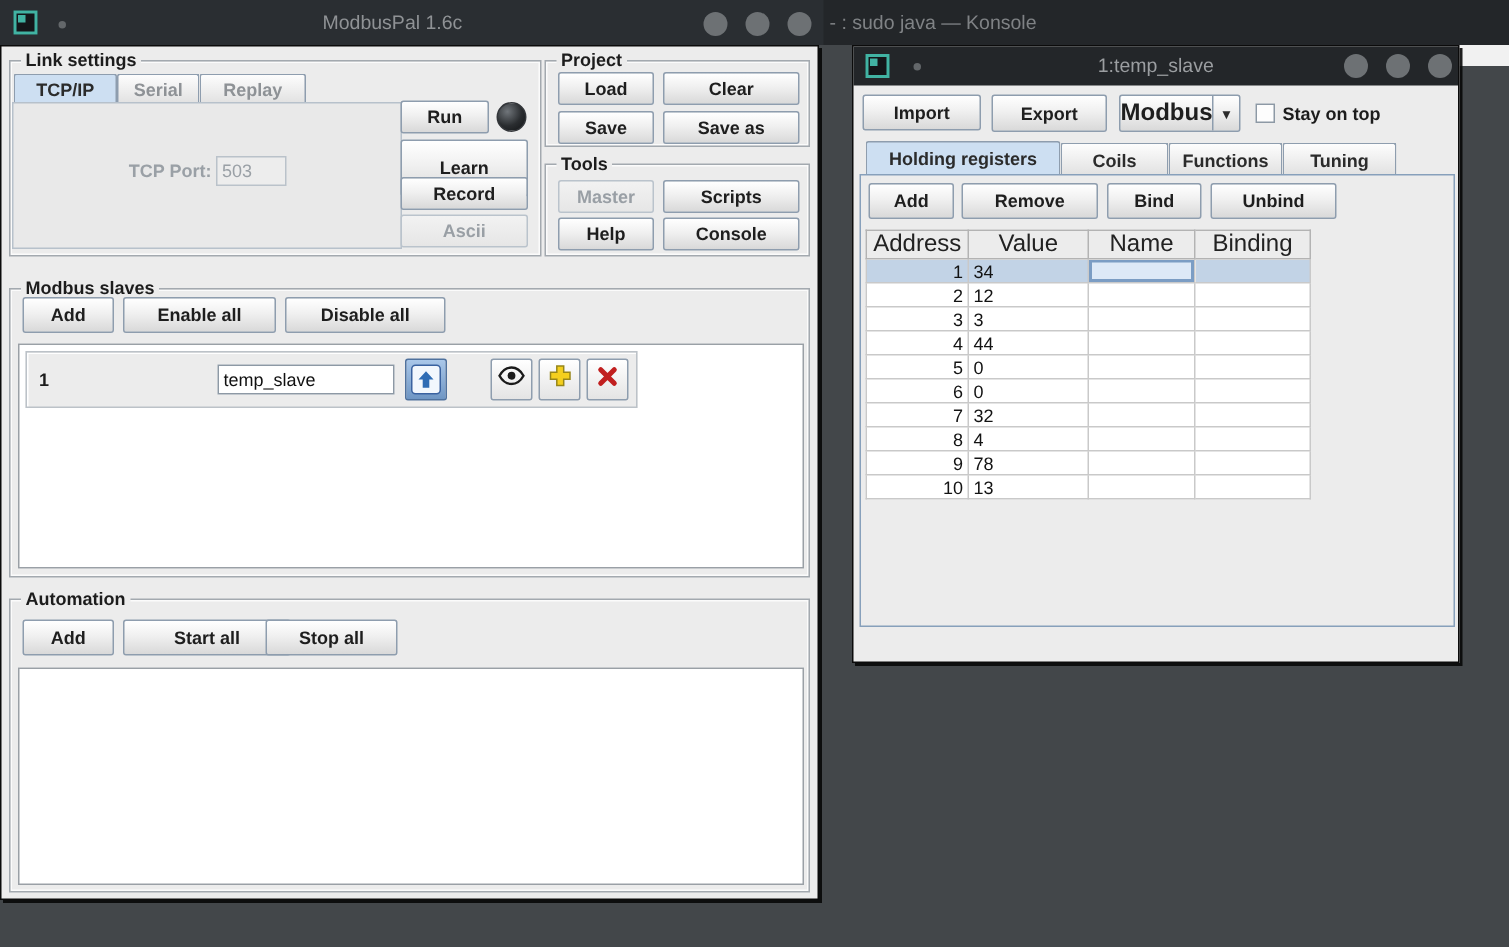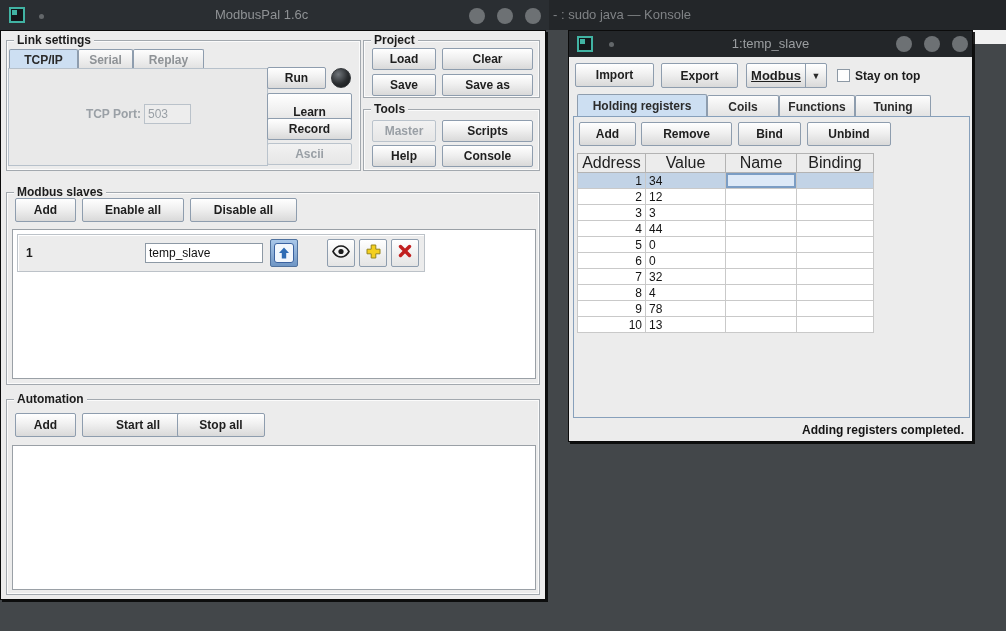--- a/index.html
+++ b/index.html
@@ -42,21 +42,21 @@
   .label.gray { color:#9aa0a6; }
   .listarea { background:#ffffff; border:1px solid #9aa0a6; }
   .slave-row { background:#ececec; border:1px solid #bcc2c8; box-shadow: inset 1px 1px 0 #fff; }
   .iconbtn { display:flex; align-items:center; justify-content:center; width:28px; height:28px;
              background:linear-gradient(#ffffff,#e4e4e4); border:1px solid #8e9dae; border-radius:2px; }
   .iconbtn.toggled { background:linear-gradient(#a9c7e9,#6f96c4); border-color:#50729e; }
   .arrowbox { width:18px; height:18px; background:#f2f7fd; border:1px solid #3a62a0; border-radius:3px; display:flex; align-items:center; justify-content:center; }
   .led { width:20px; height:20px; border-radius:50%; border:1px solid #33363a;
          background:radial-gradient(circle at 35% 30%, #70757a 0%, #2a2d30 55%, #101214 100%); }
   .combo { display:flex; background:linear-gradient(#ffffff,#f0f0f0 45%,#d9d9d9); border:1px solid #8e9dae; border-radius:2px; }
-  .combo-label { flex:1; display:flex; align-items:center; justify-content:center; font-size:13px; font-weight:bold; color:#1e1e1e;text-decoration:underline; }
+  .combo-label { flex:1; display:flex; align-items:center; justify-content:center; font-size:16px; font-weight:bold; color:#1e1e1e; }
   .combo-arrow { width:20px; border-left:1px solid #8e9dae; display:flex; align-items:center; justify-content:center; font-size:9px; color:#2a2a2a; }
   .checkbox { width:13px; height:13px; background:#fdfdfd; border:1px solid #8d99a5; }
   .tabpanel { border:1px solid #87a0bb; background:#ececec; }
   .status { font-size:12px; font-weight:bold; color:#141414; text-align:right; line-height:20px; }
   .sliver { background:#f1f1f1; }
 
   
   .regtable { border-collapse:collapse; table-layout:fixed; background:#fff; font-size:12px; }
   .regtable th { height:18px; background:#ececec; border:1px solid #b3b3b3; font-weight:normal; font-size:16px; color:#222; padding:0; }
   .regtable td { height:15px; border:1px solid #c9c9c9; padding:0 3px; color:#131313; background:#fff; white-space:nowrap; overflow:hidden; }
@@ -268,14 +268,13 @@
         </tr>
         <tr>
           <td class="col-address">10</td>
           <td class="col-value">13</td>
           <td class="col-name"></td>
           <td class="col-binding"></td>
         </tr>
       </tbody>
   </table>
 
-  <div class="abs status" style="left:4px;top:389px;width:397px;height:20px;padding-right:6px">Adding registers completed.</div>
 </div>
 
 </body></html>

